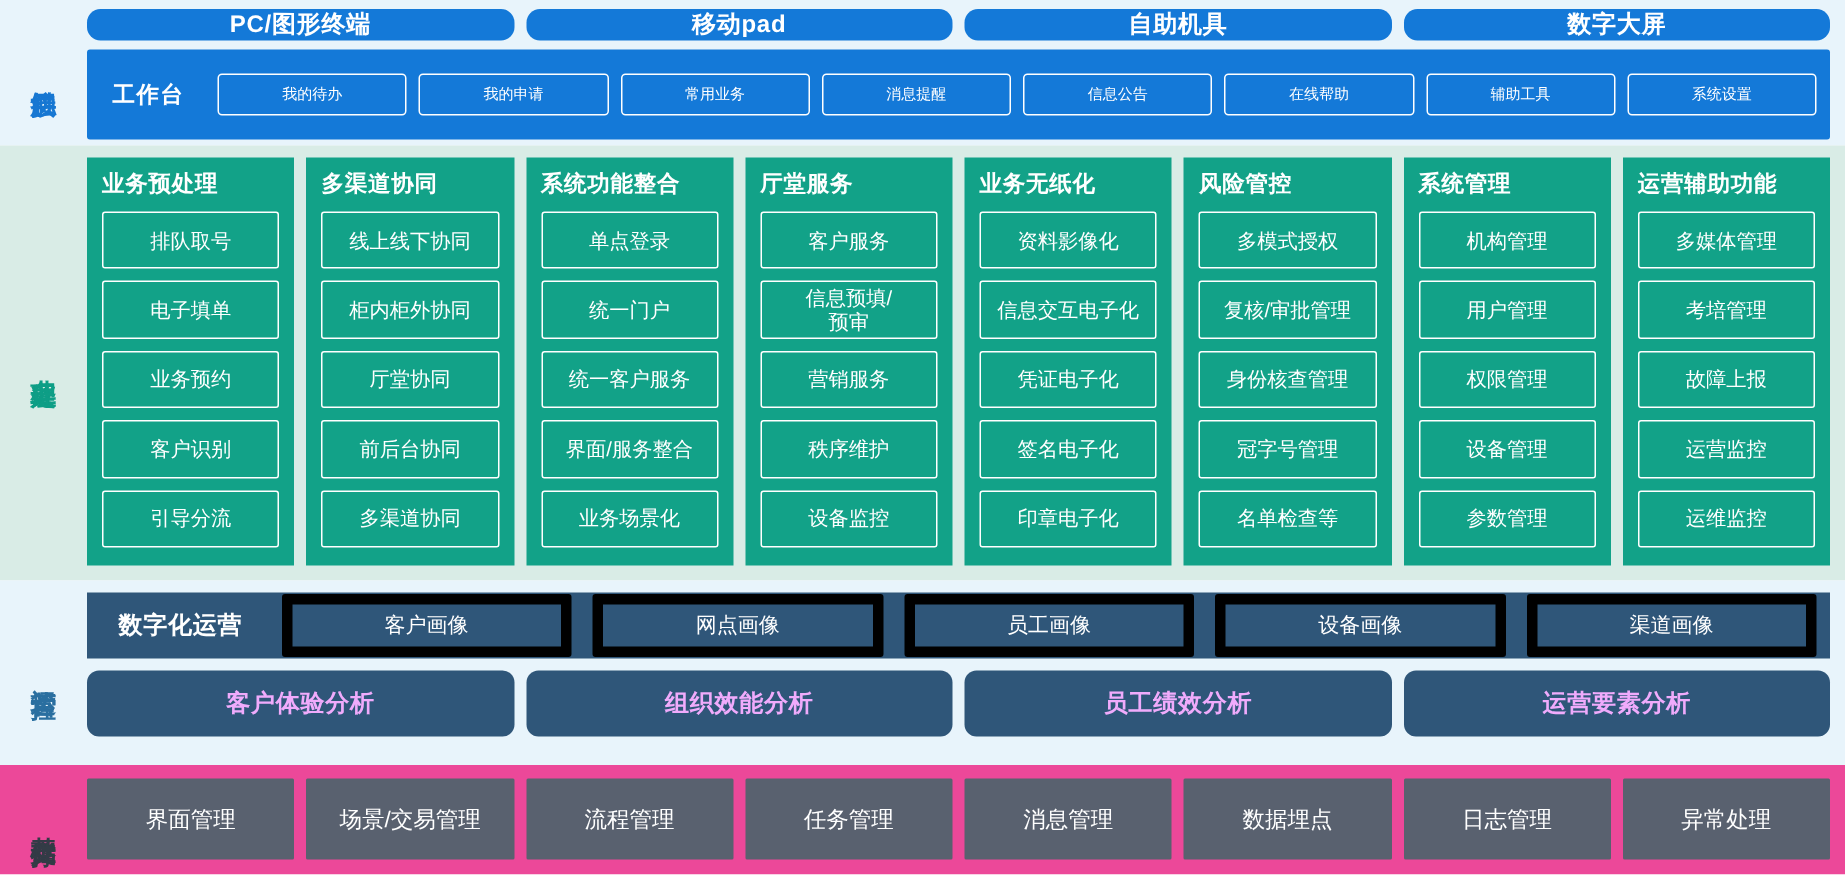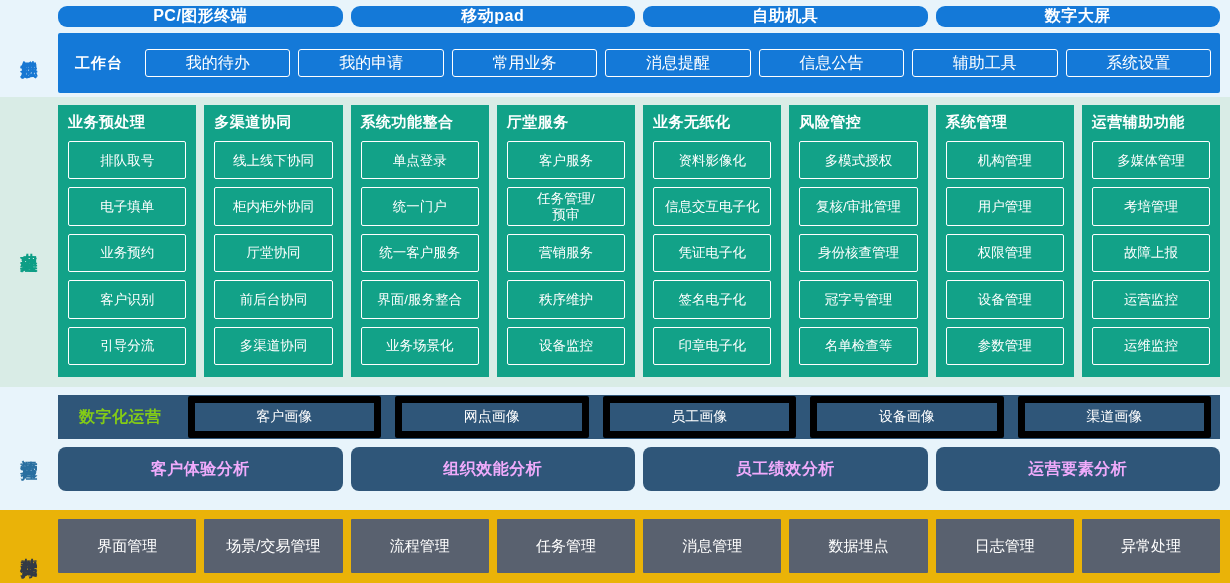--- a/index.html
+++ b/index.html
@@ -91,21 +91,21 @@
     padding: 0 14px 0 8px;
     white-space: nowrap;
     letter-spacing: 1px;
   }
   .func-chip {
     flex: 1 1 0;
     border: 1px solid #ffffff;
     border-radius: 3px;
     height: 26px;
     color: #ffffff;
-    font-size: 16px;
+    font-size: 10px;
     display: flex;
     align-items: center;
     justify-content: center;
     white-space: nowrap;
   }
 
   
   .layer-business {
     background: #d9ece6;
     height: 290px;
@@ -165,21 +165,21 @@
   .ops-top {
     background: #2f5679;
     height: 44px;
     display: flex;
     align-items: center;
     padding: 0 9px;
     gap: 14px;
     margin-bottom: 8px;
   }
   .ops-top-title {
-    color: #84cc16;
+    color: #ffffff;
     font-weight: bold;
     font-size: 16px;
     white-space: nowrap;
     padding: 0 12px 0 12px;
     letter-spacing: 0.5px;
   }
   .ops-chip {
     flex: 1 1 0;
     border: 7px solid #000000;
     border-radius: 2px;
@@ -204,21 +204,21 @@
     font-weight: bold;
     font-size: 16px;
     display: flex;
     align-items: center;
     justify-content: center;
     letter-spacing: 0.5px;
   }
 
   
   .layer-foundation {
-    background: #eab308;
+    background: #ec4899;
     height: 73px;
     padding: 9px 10px 10px 0;
     justify-content: space-between;
   }
   .layer-foundation .layer-label { color: #333b46; }
   .found-row {
     display: flex;
     gap: 8px;
     height: 100%;
   }
@@ -248,20 +248,21 @@
         <div class="channel-tab">自助机具</div>
         <div class="channel-tab">数字大屏</div>
       </div>
       <div class="func-bar">
         <div class="func-bar-title">工作台</div>
         <div class="func-chip">我的待办</div>
         <div class="func-chip">我的申请</div>
         <div class="func-chip">常用业务</div>
         <div class="func-chip">消息提醒</div>
         <div class="func-chip">信息公告</div>
+        <div class="func-chip">在线帮助</div>
         <div class="func-chip">辅助工具</div>
         <div class="func-chip">系统设置</div>
       </div>
     </div>
   </div>
 
   <div class="layer layer-business">
     <div class="layer-label">业务处理层</div>
     <div class="layer-body">
       <div class="biz-cols">
@@ -296,21 +297,21 @@
             <div class="biz-item">统一客户服务</div>
             <div class="biz-item">界面/服务整合</div>
             <div class="biz-item">业务场景化</div>
           </div>
         </div>
 
         <div class="biz-col">
           <div class="biz-col-title">厅堂服务</div>
           <div class="biz-items">
             <div class="biz-item">客户服务</div>
-            <div class="biz-item">任务管理/
+            <div class="biz-item">信息预填/
 预审</div>
             <div class="biz-item">营销服务</div>
             <div class="biz-item">秩序维护</div>
             <div class="biz-item">设备监控</div>
           </div>
         </div>
 
         <div class="biz-col">
           <div class="biz-col-title">业务无纸化</div>
           <div class="biz-items">

